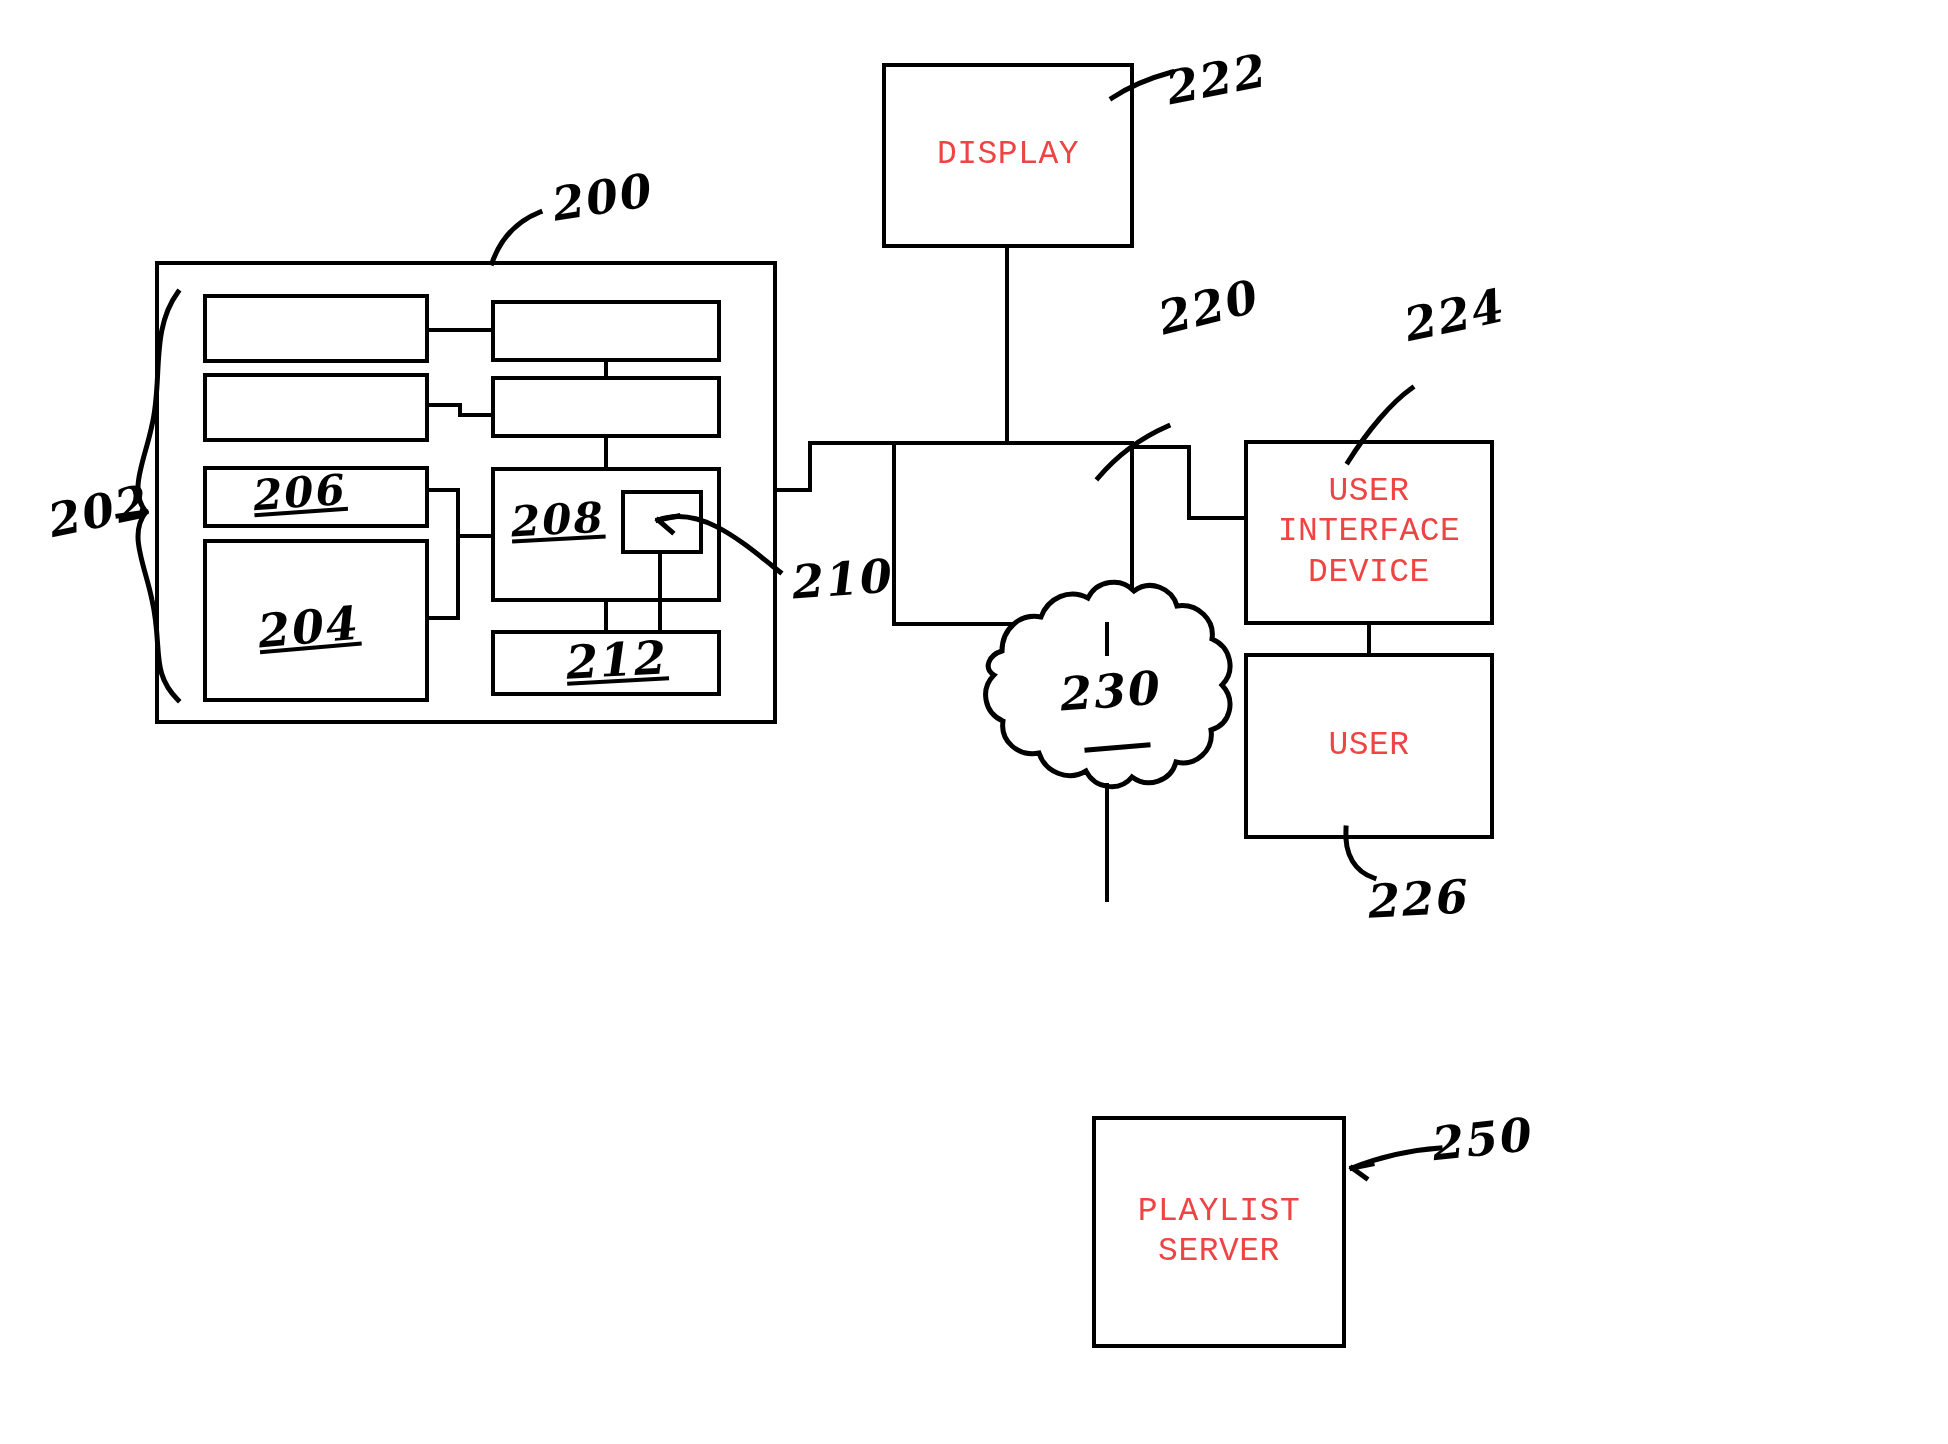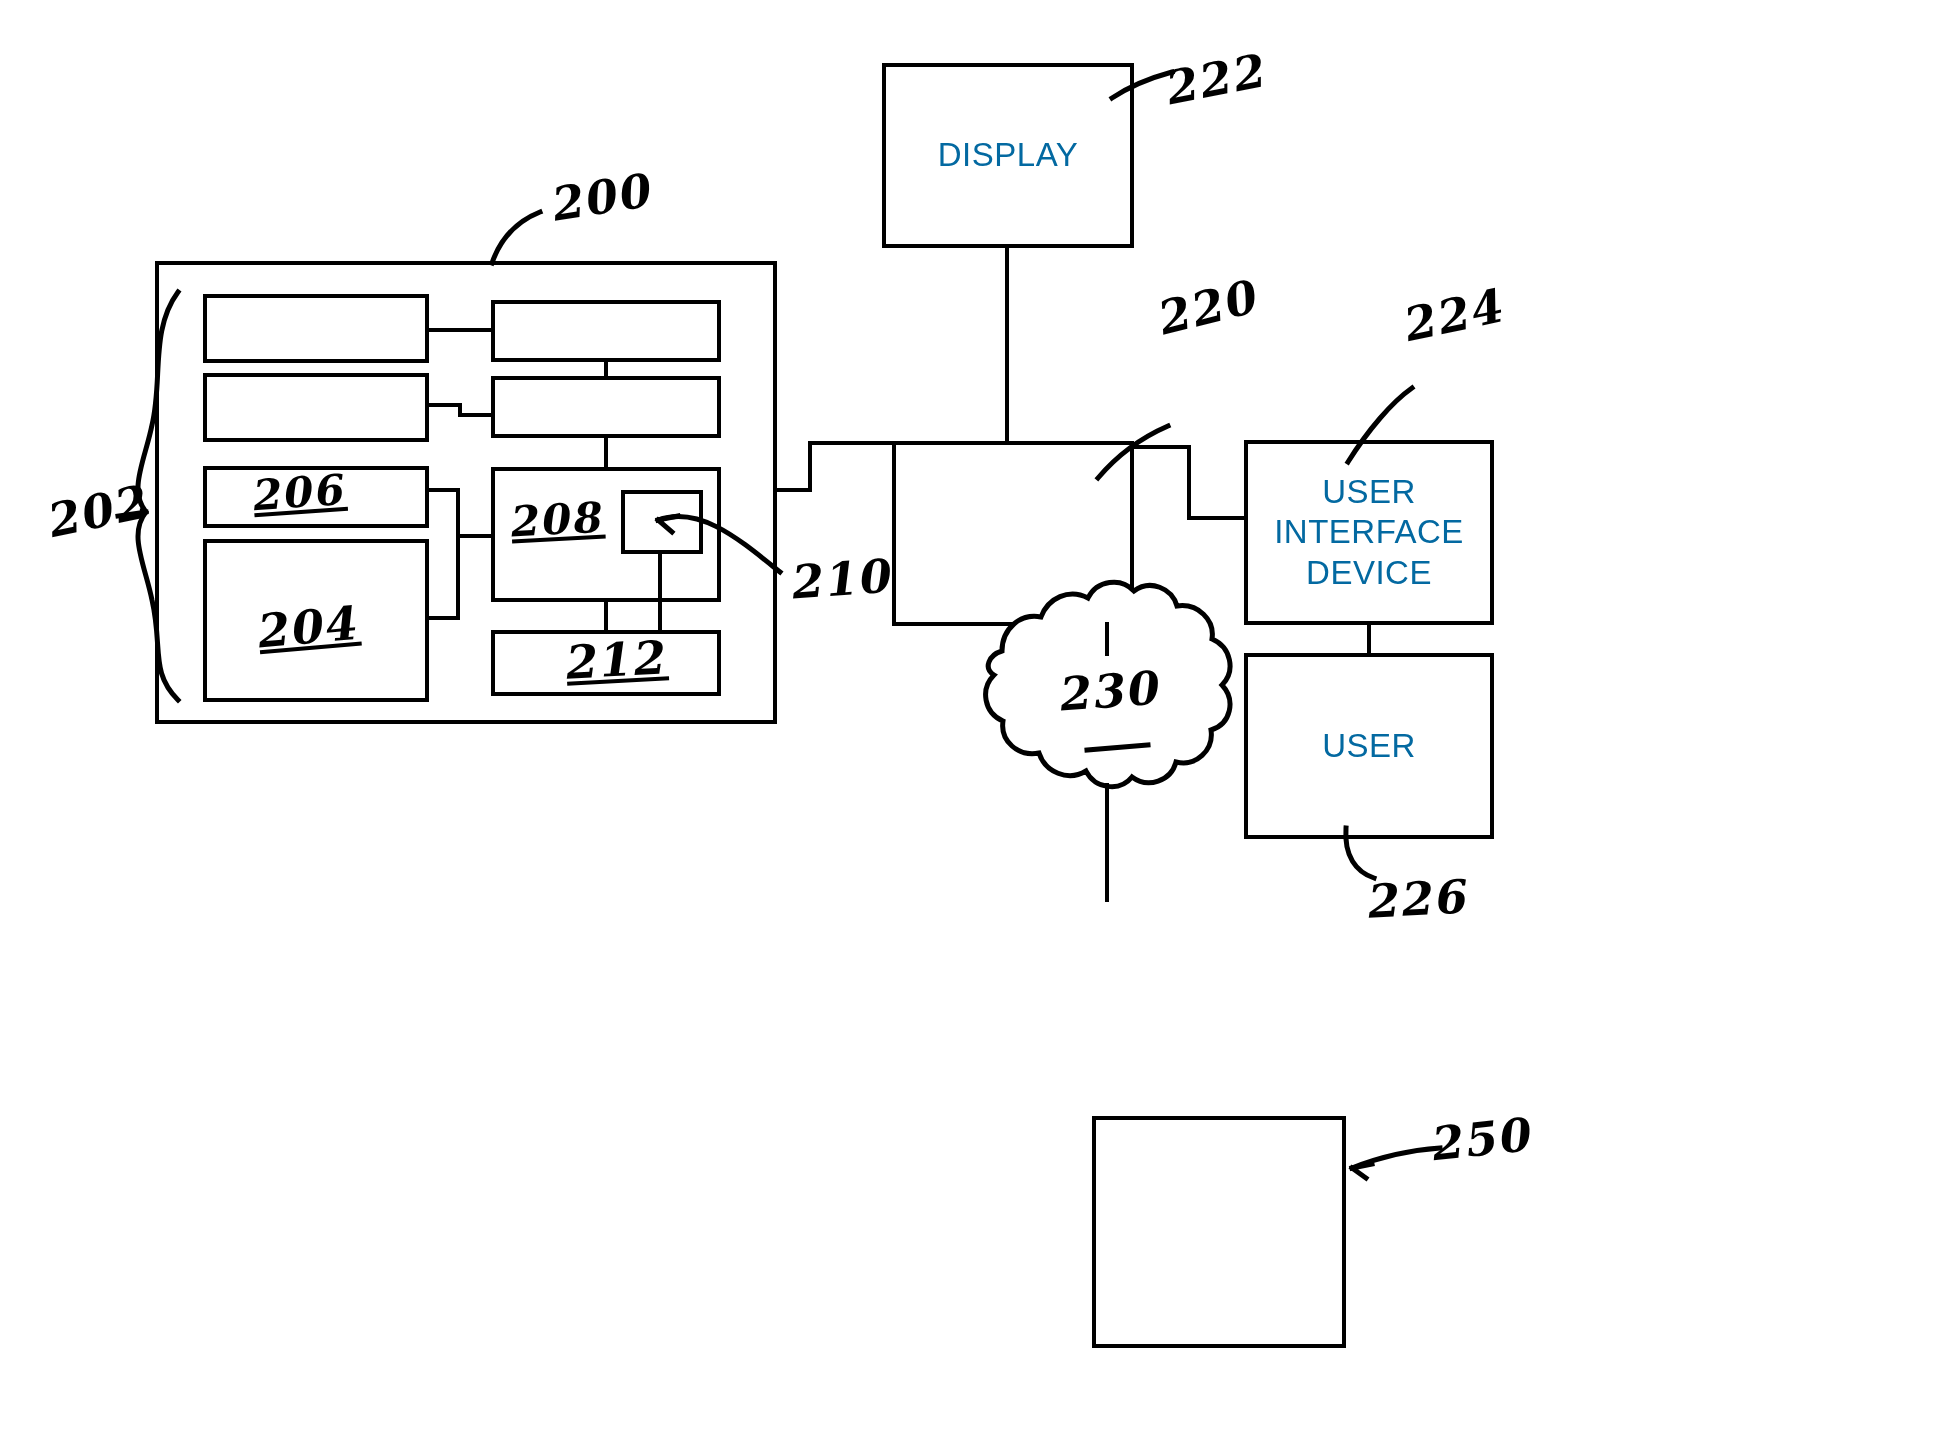--- a/index.html
+++ b/index.html
@@ -1,21 +1,21 @@
 <!DOCTYPE html>
 <html><head>
 <meta charset="utf-8">
 <style>
   html,body{margin:0;padding:0;background:#ffffff;}
   body{font-family:"Liberation Sans", sans-serif;}
   #stage{position:relative;width:1948px;height:1444px;background:#fff;overflow:hidden;}
   svg#canvas{position:absolute;left:0;top:0;width:1948px;height:1444px;}
   .blabel{
     position:absolute;display:flex;align-items:center;justify-content:center;
-    text-align:center;color:#0369a1;font-family:Liberation Sans, sans-serif;
+    text-align:center;color:#ef4444;font-family:Liberation Mono, monospace;
     font-size:33px;line-height:1.22;letter-spacing:0.5px;white-space:pre-line;
     pointer-events:none;
   }
   .hand{
     position:absolute;color:#000;font-family:"DejaVu Serif", serif;
     font-size:46px;font-style:italic;font-weight:600;letter-spacing:2px;
     white-space:nowrap;pointer-events:none;
   }
   .hand.small{font-size:42px;}
 </style>
@@ -124,20 +124,22 @@
 
   <div class="blabel" style="left:884px;top:65px;width:248px;height:181px;">DISPLAY</div>
 
 
   <div class="blabel" style="left:1246px;top:442px;width:246px;height:181px;">USER
 INTERFACE
 DEVICE</div>
 
   <div class="blabel" style="left:1246px;top:655px;width:246px;height:182px;">USER</div>
 
+  <div class="blabel" style="left:1094px;top:1118px;width:250px;height:228px;">PLAYLIST
+SERVER</div>
 
   <div class="hand" style="left:552px;top:170px;transform:rotate(-9deg);">200</div>
 
   <div class="hand" style="left:48px;top:484px;transform:rotate(-12deg);">202</div>
 
   <div class="hand small" style="left:253px;top:468px;transform:rotate(-4deg);text-decoration:underline;">206</div>
 
   <div class="hand" style="left:258px;top:600px;transform:rotate(-5deg);text-decoration:underline;">204</div>
 
   <div class="hand small" style="left:511px;top:495px;transform:rotate(-3deg);text-decoration:underline;">208</div>

